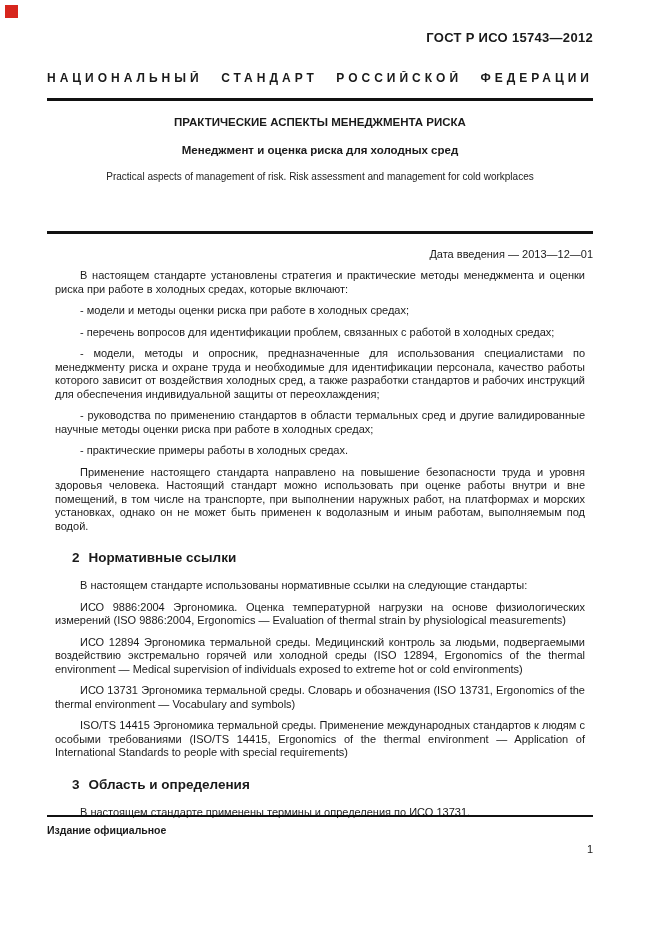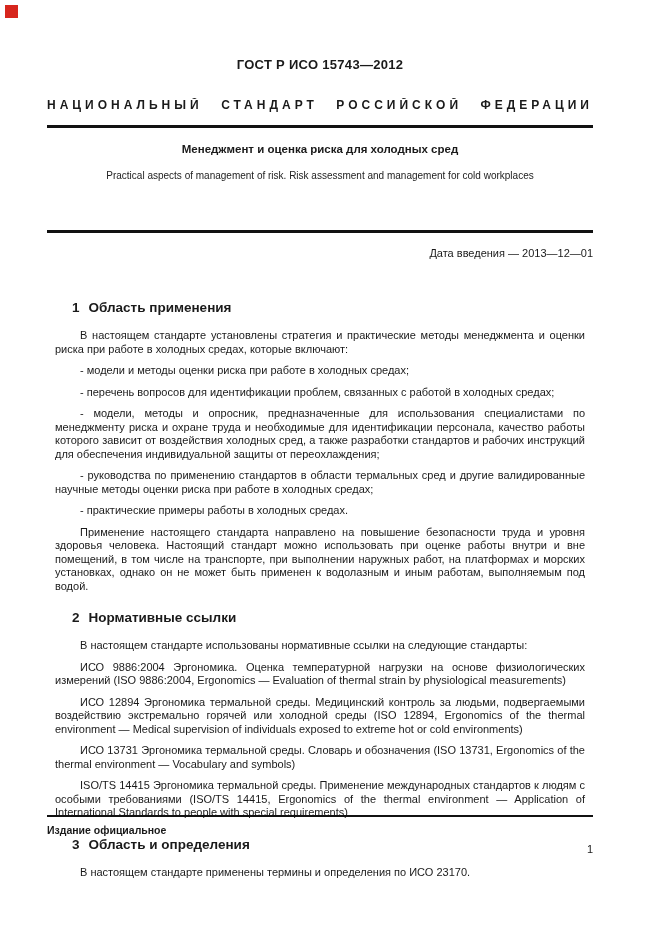--- a/index.html
+++ b/index.html
@@ -17,22 +17,22 @@
     left: 5px; top: 5px;
     width: 13px; height: 13px;
     background: #d7261d;
   }
   .content {
     position: absolute;
     left: 47px; top: 0;
     width: 546px;
   }
   .doc-number {
-    margin-top: 57px;
-    text-align: center;
+    margin-top: 30px;
+    text-align: right;
     font-weight: 700;
     font-size: 13px;
     letter-spacing: 0.3px;
     line-height: 15px;
   }
   .standard-name {
     margin-top: 26px;
     font-weight: 700;
     font-size: 12px;
     letter-spacing: 4px;
@@ -118,51 +118,49 @@
 <div class="page">
   <div class="red-marker"></div>
 
   <div class="content">
     <div class="doc-number">ГОСТ Р ИСО 15743—2012</div>
 
     <div class="standard-name">НАЦИОНАЛЬНЫЙ СТАНДАРТ РОССИЙСКОЙ ФЕДЕРАЦИИ</div>
 
     <div class="rule rule-top"></div>
 
+    <div class="doc-title">ПРАКТИЧЕСКИЕ АСПЕКТЫ МЕНЕДЖМЕНТА РИСКА</div>
     <div class="doc-subtitle">Менеджмент и оценка риска для холодных сред</div>
     <div class="doc-subtitle-en">Practical aspects of management of risk. Risk assessment and management for cold workplaces</div>
 
     <div class="rule rule-mid"></div>
 
     <div class="effective-date">Дата введения — 2013—12—01</div>
 
-    <div class="section-heading first">
-      <span class="h-num">1</span><span>Область применения</span>
-    </div>
     <p class="para">В настоящем стандарте установлены стратегия и практические методы менеджмента и оценки риска при работе в холодных средах, которые включают:</p>
     <p class="para">- модели и методы оценки риска при работе в холодных средах;</p>
     <p class="para">- перечень вопросов для идентификации проблем, связанных с работой в холодных средах;</p>
     <p class="para">- модели, методы и опросник, предназначенные для использования специалистами по менеджменту риска и охране труда и необходимые для идентификации персонала, качество работы которого зависит от воздействия холодных сред, а также разработки стандартов и рабочих инструкций для обеспечения индивидуальной защиты от переохлаждения;</p>
     <p class="para">- руководства по применению стандартов в области термальных сред и другие валидированные научные методы оценки риска при работе в холодных средах;</p>
     <p class="para">- практические примеры работы в холодных средах.</p>
     <p class="para">Применение настоящего стандарта направлено на повышение безопасности труда и уровня здоровья человека. Настоящий стандарт можно использовать при оценке работы внутри и вне помещений, в том числе на транспорте, при выполнении наружных работ, на платформах и морских установках, однако он не может быть применен к водолазным и иным работам, выполняемым под водой.</p>
 
     <div class="section-heading">
       <span class="h-num">2</span><span>Нормативные ссылки</span>
     </div>
     <p class="para">В настоящем стандарте использованы нормативные ссылки на следующие стандарты:</p>
     <p class="para">ИСО 9886:2004 Эргономика. Оценка температурной нагрузки на основе физиологических измерений (ISO 9886:2004, Ergonomics — Evaluation of thermal strain by physiological measurements)</p>
     <p class="para">ИСО 12894 Эргономика термальной среды. Медицинский контроль за людьми, подвергаемыми воздействию экстремально горячей или холодной среды (ISO 12894, Ergonomics of the thermal environment — Medical supervision of individuals exposed to extreme hot or cold environments)</p>
     <p class="para">ИСО 13731 Эргономика термальной среды. Словарь и обозначения (ISO 13731, Ergonomics of the thermal environment — Vocabulary and symbols)</p>
     <p class="para">ISO/TS 14415 Эргономика термальной среды. Применение международных стандартов к людям с особыми требованиями (ISO/TS 14415, Ergonomics of the thermal environment — Application of International Standards to people with special requirements)</p>
 
     <div class="section-heading">
       <span class="h-num">3</span><span>Область и определения</span>
     </div>
-    <p class="para">В настоящем стандарте применены термины и определения по ИСО 23170.</p>
+    <p class="para">В настоящем стандарте применены термины и определения по ИСО 13731.</p>
   </div>
 
   <div class="footer">
     <div class="footer-rule"></div>
     <div class="edition-note">Издание официальное</div>
     <div class="page-number">1</div>
   </div>
 </div>
 
 </body></html>

